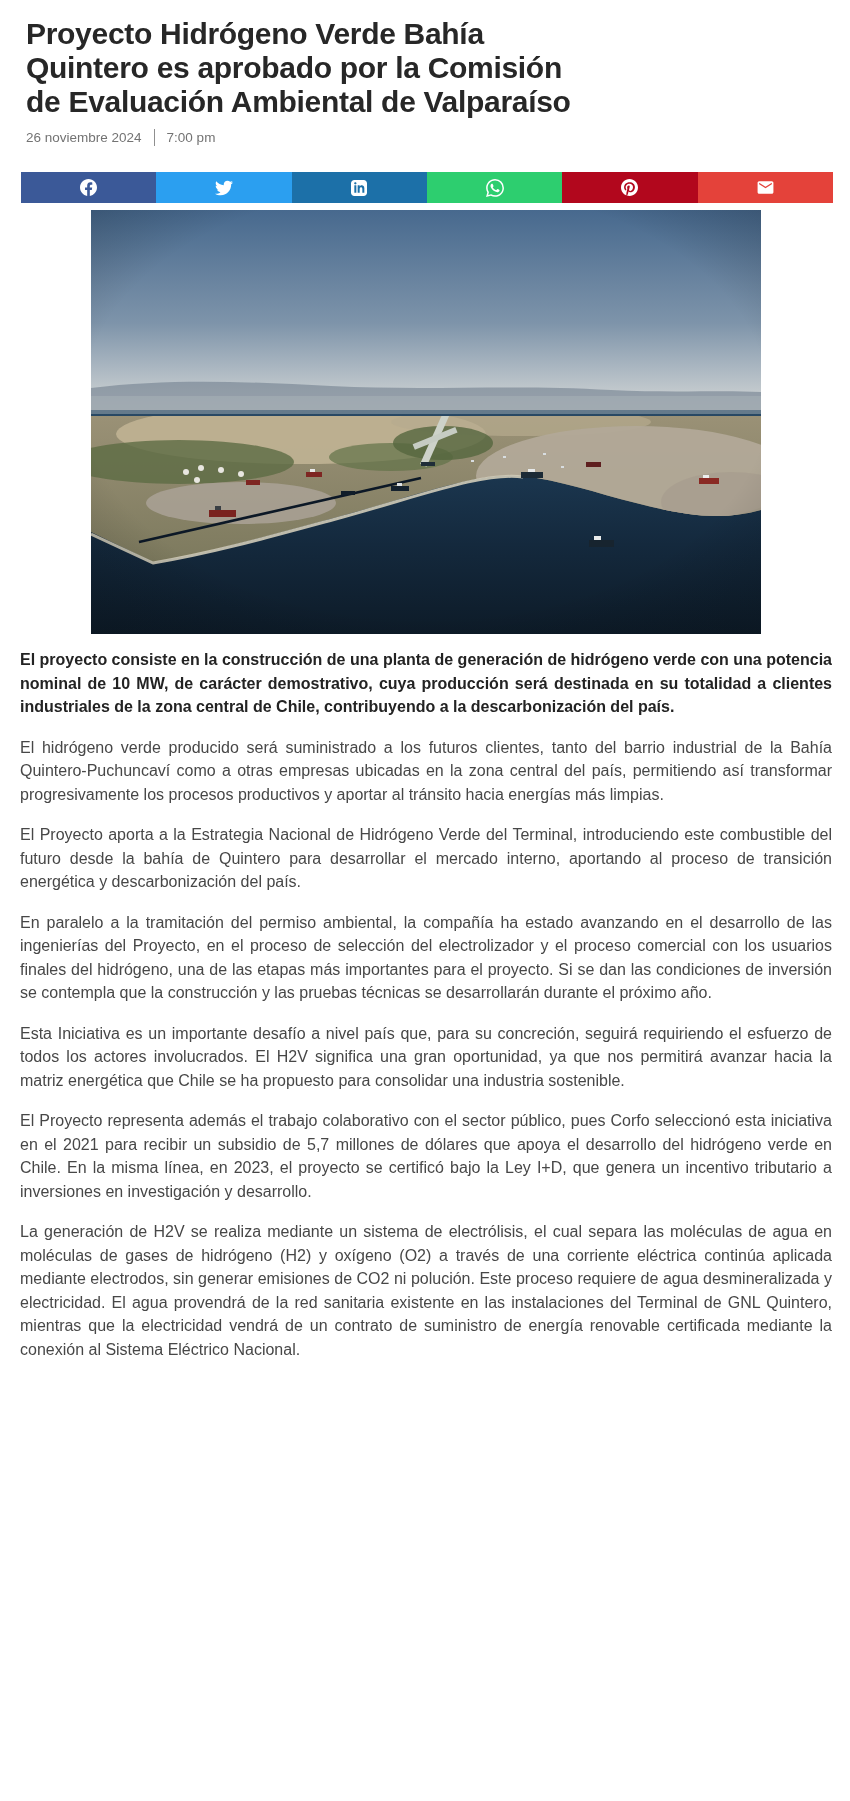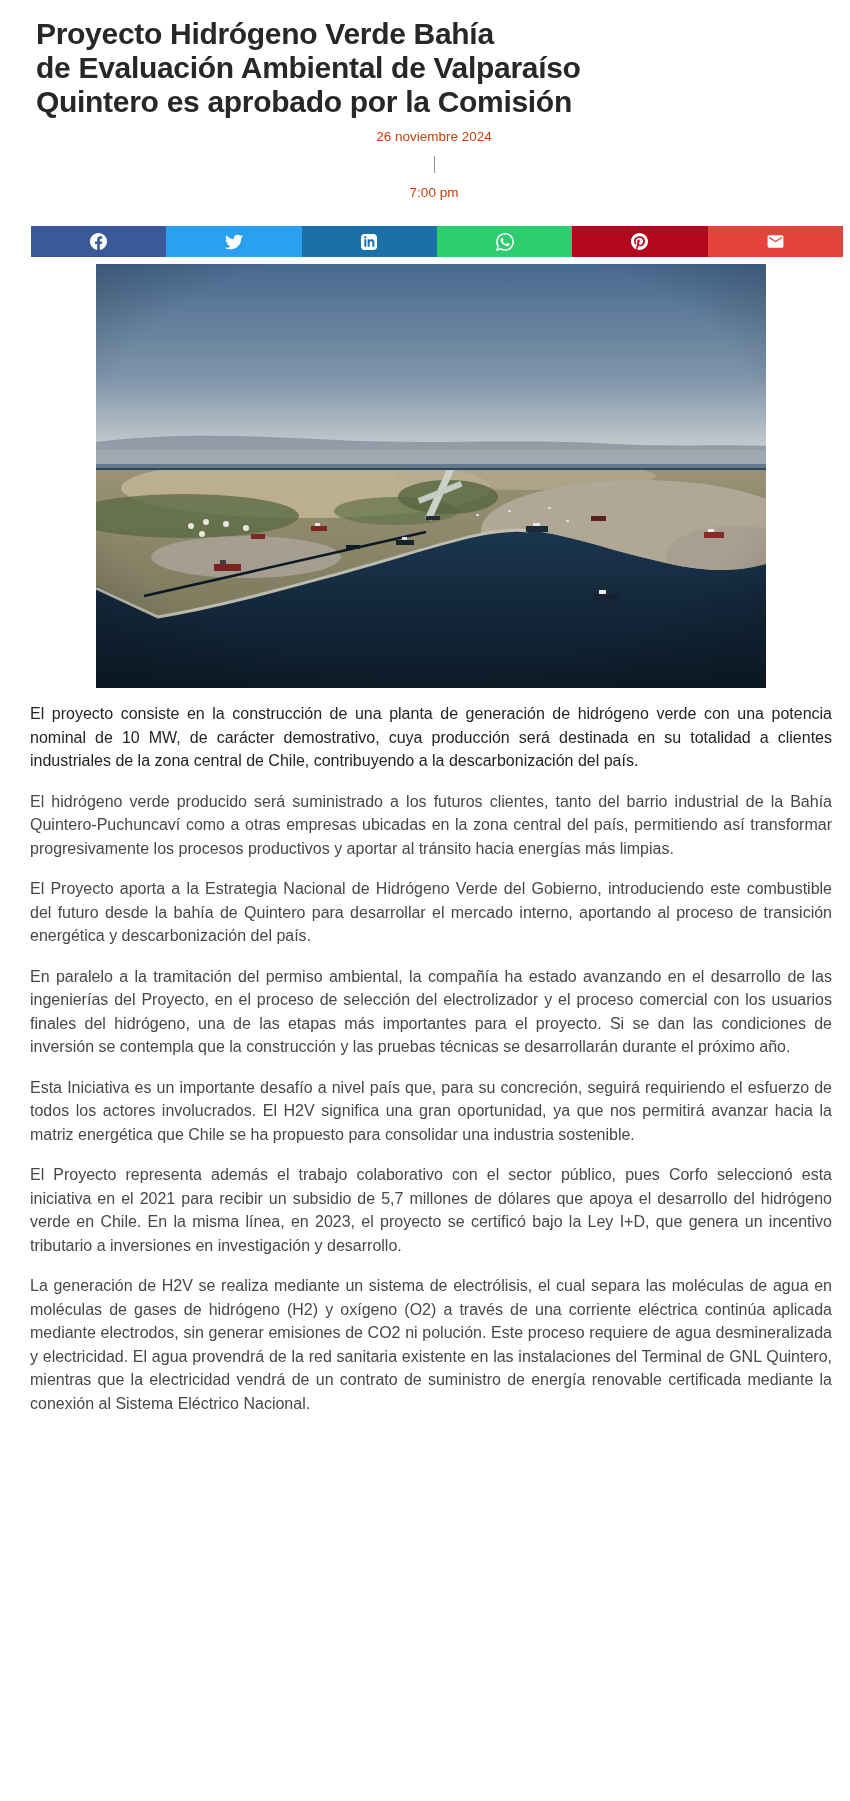--- a/index.html
+++ b/index.html
@@ -1,70 +1,70 @@
 <!DOCTYPE html>
 <html lang="es"><head>
 <meta charset="utf-8">
 <style>
   html,body{margin:0;padding:0;}
   body{
     width:850px;min-height:1801px;background:#ffffff;
     font-family:"Liberation Sans","DejaVu Sans",sans-serif;
     -webkit-font-smoothing:antialiased;
   }
-  .page{padding:15px 18px 40px 30px;box-sizing:border-box;width:850px;}
+  .page{padding:15px 18px 40px 20px;box-sizing:border-box;width:850px;}
 
   
   h1.title{
     margin:2px 0 10px 6px;
     font-size:30px;line-height:34px;font-weight:800;
     letter-spacing:-0.3px;color:#272727;
   }
   h1.title div{white-space:nowrap;}
 
   
   .meta{
     display:flex;align-items:center;gap:12px;
-    margin:0 0 26px 6px;font-size:13.5px;color:#c2410c;flex-direction:column;
+    margin:0 0 26px 6px;font-size:13.5px;color:#737373;
   }
   .meta .divider{width:0;height:17px;border-left:1.5px solid #8f8f8f;display:inline-block;}
 
   
   .share-row{display:flex;width:812px;margin:0 0 7px 1px;}
   .share-btn{
     flex:1 1 0;height:31px;border:none;outline:none;
     display:flex;align-items:center;justify-content:center;
     cursor:pointer;padding:0;
   }
   .share-btn svg{display:block;}
 
   
   .photo-wrap{width:670px;height:424px;margin:6px auto 13px auto;overflow:hidden;background:#10222f;}
   .photo-wrap svg{display:block;}
 
   
   .lead{
-    font-size:16px;line-height:23.5px;font-weight:normal;color:#232323;
+    font-size:16px;line-height:23.5px;font-weight:bold;color:#232323;
     text-align:justify;margin:14px 0 17px 0;
   }
   .body-paragraphs p{
     font-size:16px;line-height:23.5px;color:#474747;
     text-align:justify;margin:0 0 17px 0;font-weight:400;
   }
 </style>
 </head>
 <body>
 
 <div class="page">
 
   <h1 class="title">
 
   <div>Proyecto Hidrógeno Verde Bahía</div>
+      <div>Quintero es aprobado por la Comisión</div>
       <div>de Evaluación Ambiental de Valparaíso</div>
-      <div>Quintero es aprobado por la Comisión</div>
     </h1>
 
   <div class="meta">
     <span>26 noviembre 2024</span>
     <span class="divider"></span>
     <span>7:00 pm</span>
   </div>
 
   <div class="share-row">
     <button class="share-btn" style="background-color: rgb(59, 89, 152);">
@@ -195,20 +195,20 @@
 
       <rect x="0" y="0" width="670" height="424" fill="url(#vin)"></rect>
     </svg>
   </div>
 
   <p class="lead">El proyecto consiste en la construcción de una planta de generación de hidrógeno verde con una potencia nominal de 10 MW, de carácter demostrativo, cuya producción será destinada en su totalidad a clientes industriales de la zona central de Chile, contribuyendo a la descarbonización del país.</p>
 
   <div class="body-paragraphs">
 
       <p>El hidrógeno verde producido será suministrado a los futuros clientes, tanto del barrio industrial de la Bahía Quintero-Puchuncaví como a otras empresas ubicadas en la zona central del país, permitiendo así transformar progresivamente los procesos productivos y aportar al tránsito hacia energías más limpias.</p>
-      <p>El Proyecto aporta a la Estrategia Nacional de Hidrógeno Verde del Gobierno, introduciendo este combustible del futuro desde la bahía de Quintero para desarrollar el mercado interno, aportando al proceso de transición energética y descarbonización del país.</p>
+      <p>El Proyecto aporta a la Estrategia Nacional de Hidrógeno Verde del Terminal, introduciendo este combustible del futuro desde la bahía de Quintero para desarrollar el mercado interno, aportando al proceso de transición energética y descarbonización del país.</p>
       <p>En paralelo a la tramitación del permiso ambiental, la compañía ha estado avanzando en el desarrollo de las ingenierías del Proyecto, en el proceso de selección del electrolizador y el proceso comercial con los usuarios finales del hidrógeno, una de las etapas más importantes para el proyecto. Si se dan las condiciones de inversión se contempla que la construcción y las pruebas técnicas se desarrollarán durante el próximo año.</p>
       <p>Esta Iniciativa es un importante desafío a nivel país que, para su concreción, seguirá requiriendo el esfuerzo de todos los actores involucrados. El H2V significa una gran oportunidad, ya que nos permitirá avanzar hacia la matriz energética que Chile se ha propuesto para consolidar una industria sostenible.</p>
       <p>El Proyecto representa además el trabajo colaborativo con el sector público, pues Corfo seleccionó esta iniciativa en el 2021 para recibir un subsidio de 5,7 millones de dólares que apoya el desarrollo del hidrógeno verde en Chile. En la misma línea, en 2023, el proyecto se certificó bajo la Ley I+D, que genera un incentivo tributario a inversiones en investigación y desarrollo.</p>
       <p>La generación de H2V se realiza mediante un sistema de electrólisis, el cual separa las moléculas de agua en moléculas de gases de hidrógeno (H2) y oxígeno (O2) a través de una corriente eléctrica continúa aplicada mediante electrodos, sin generar emisiones de CO2 ni polución. Este proceso requiere de agua desmineralizada y electricidad. El agua provendrá de la red sanitaria existente en las instalaciones del Terminal de GNL Quintero, mientras que la electricidad vendrá de un contrato de suministro de energía renovable certificada mediante la conexión al Sistema Eléctrico Nacional.</p>
     </div>
 
 </div>
 
 </body></html>

